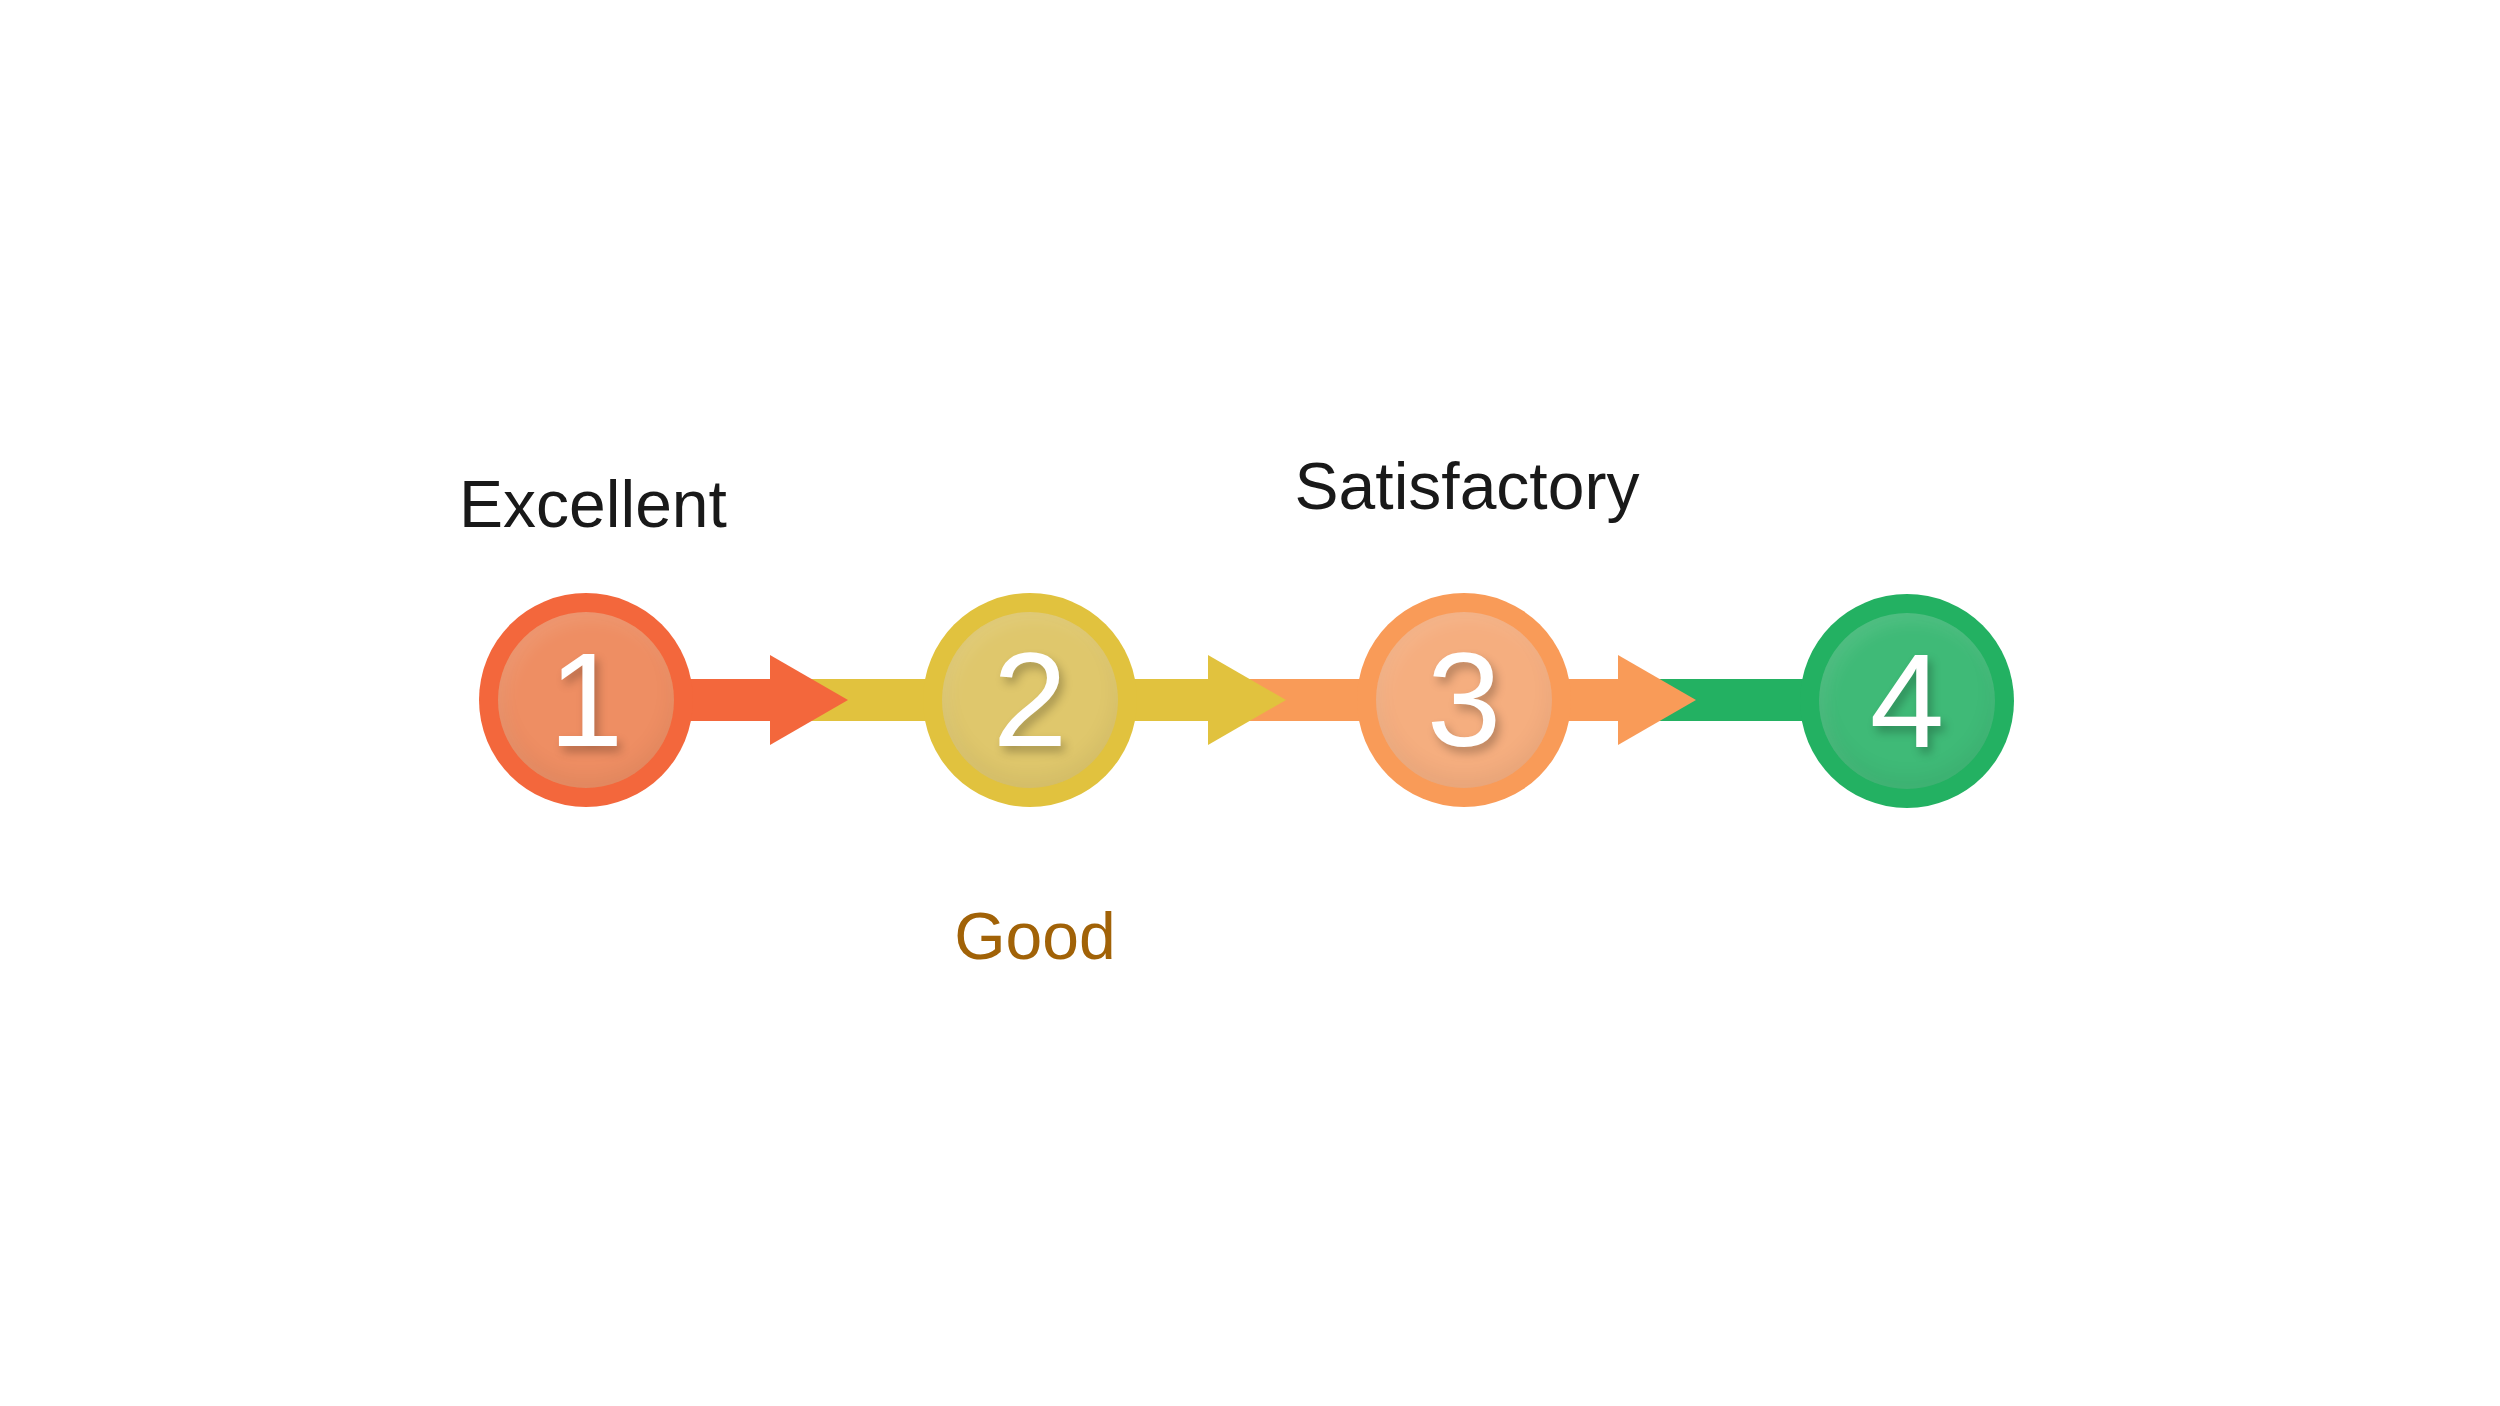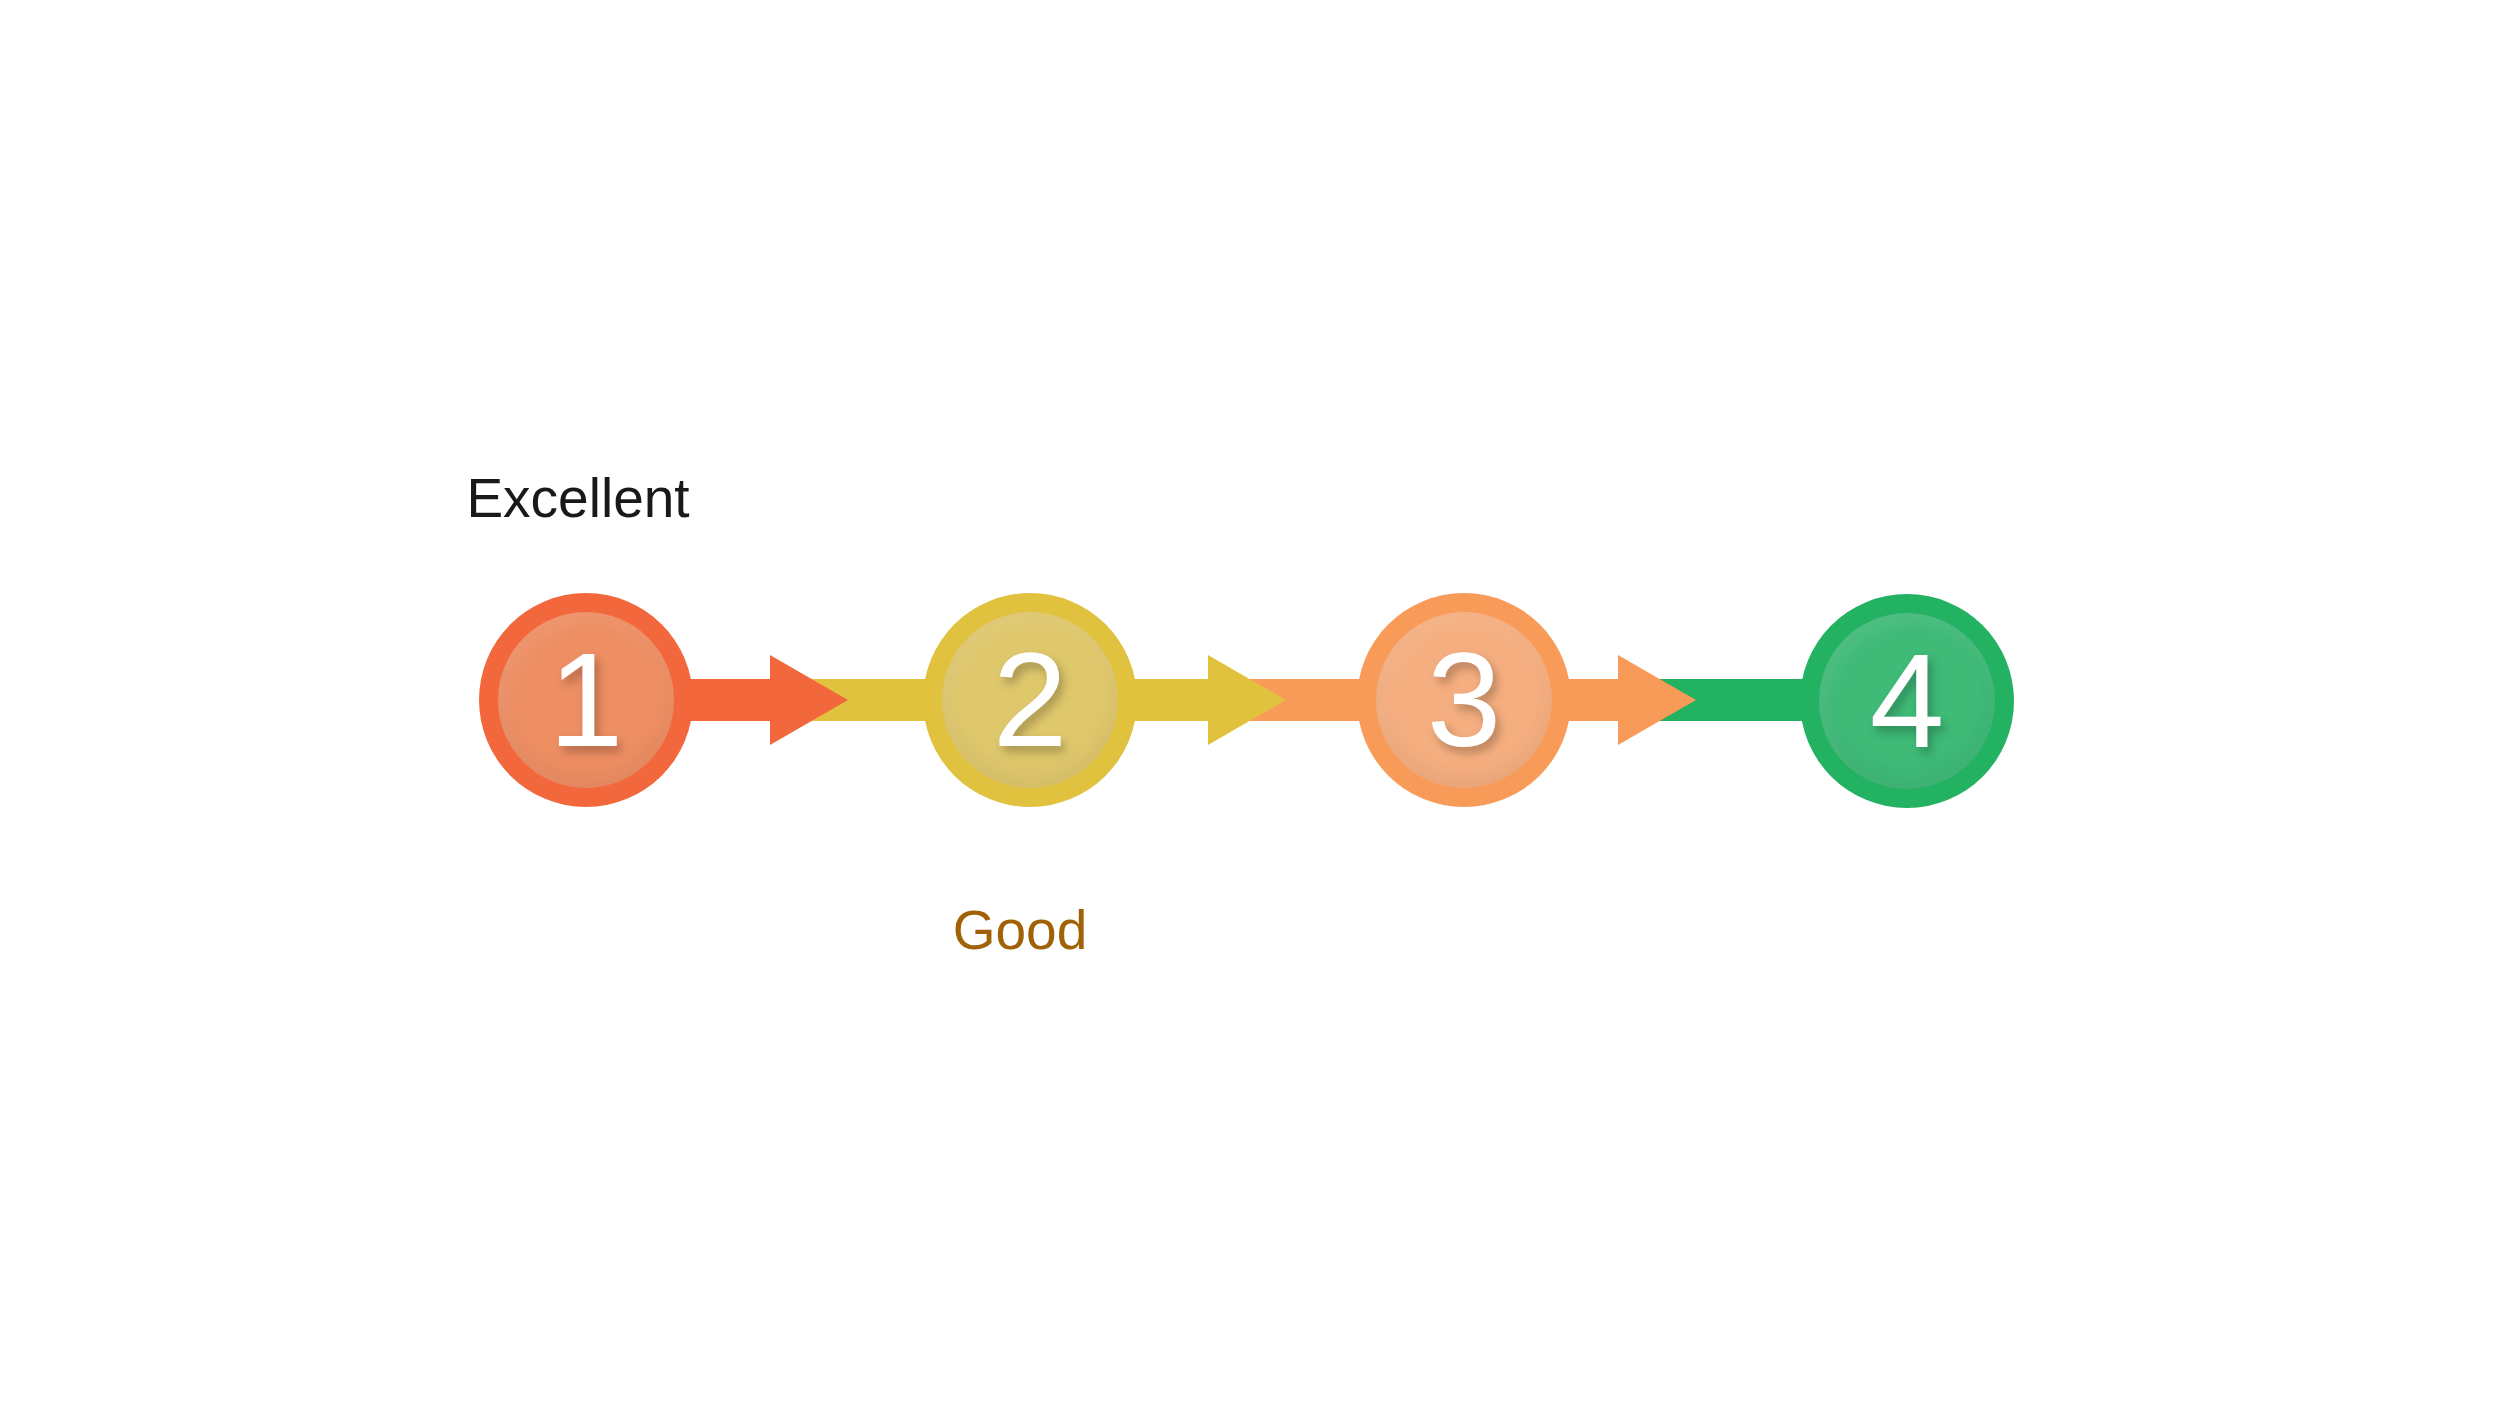--- a/index.html
+++ b/index.html
@@ -10,24 +10,25 @@
     font-family: "Liberation Sans", "DejaVu Sans", sans-serif;
   }
   .stage {
     position: relative;
     width: 2500px; height: 1406px;
     background: #ffffff;
   }
   .step-label {
     position: absolute;
     transform: translateX(-50%);
-    font-size: 55px;
+    font-size: 66px;
     font-weight: 500;
     line-height: 1.1;
     white-space: nowrap;
+    margin-left: 15px;
   }
   .stem {
     position: absolute;
     top: 679px;
     height: 42px;
     z-index: 1;
   }
   .arrowhead {
     position: absolute;
     top: 655px;
@@ -84,20 +85,21 @@
     </div>
   </div>
 
   <div class="step-label" style="left: 1020px; top: 900px; color: #a16207;">Good</div>
   <div class="circle" style="left: 923px; background-color: rgb(225, 194, 62);">
     <div class="circle-inner" style="background-color: rgb(223, 199, 108);">
       <span class="step-number" style="color: rgb(255, 255, 255);">2</span>
     </div>
   </div>
 
+  <div class="step-label" style="left: 1452px; top: 450px; color: rgb(25, 25, 25);">Satisfactory</div>
   <div class="circle" style="left: 1357px; background-color: rgb(249, 155, 88);">
     <div class="circle-inner" style="background-color: rgb(245, 174, 127);">
       <span class="step-number" style="color: rgb(255, 255, 255);">3</span>
     </div>
   </div>
 
   <div class="circle" style="left: 1800px; top: 594px; background-color: rgb(35, 177, 98);">
     <div class="circle-inner" style="background-color: rgb(63, 186, 119);">
       <span class="step-number" style="color: rgb(255, 255, 255);">4</span>
     </div>

